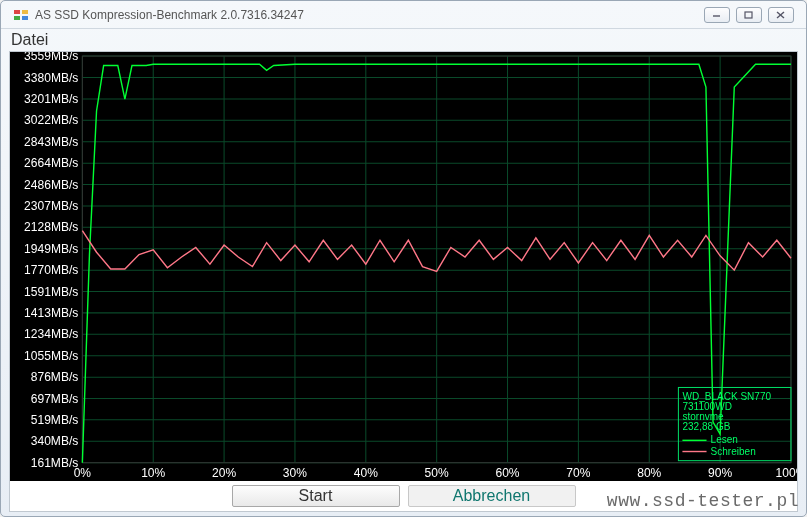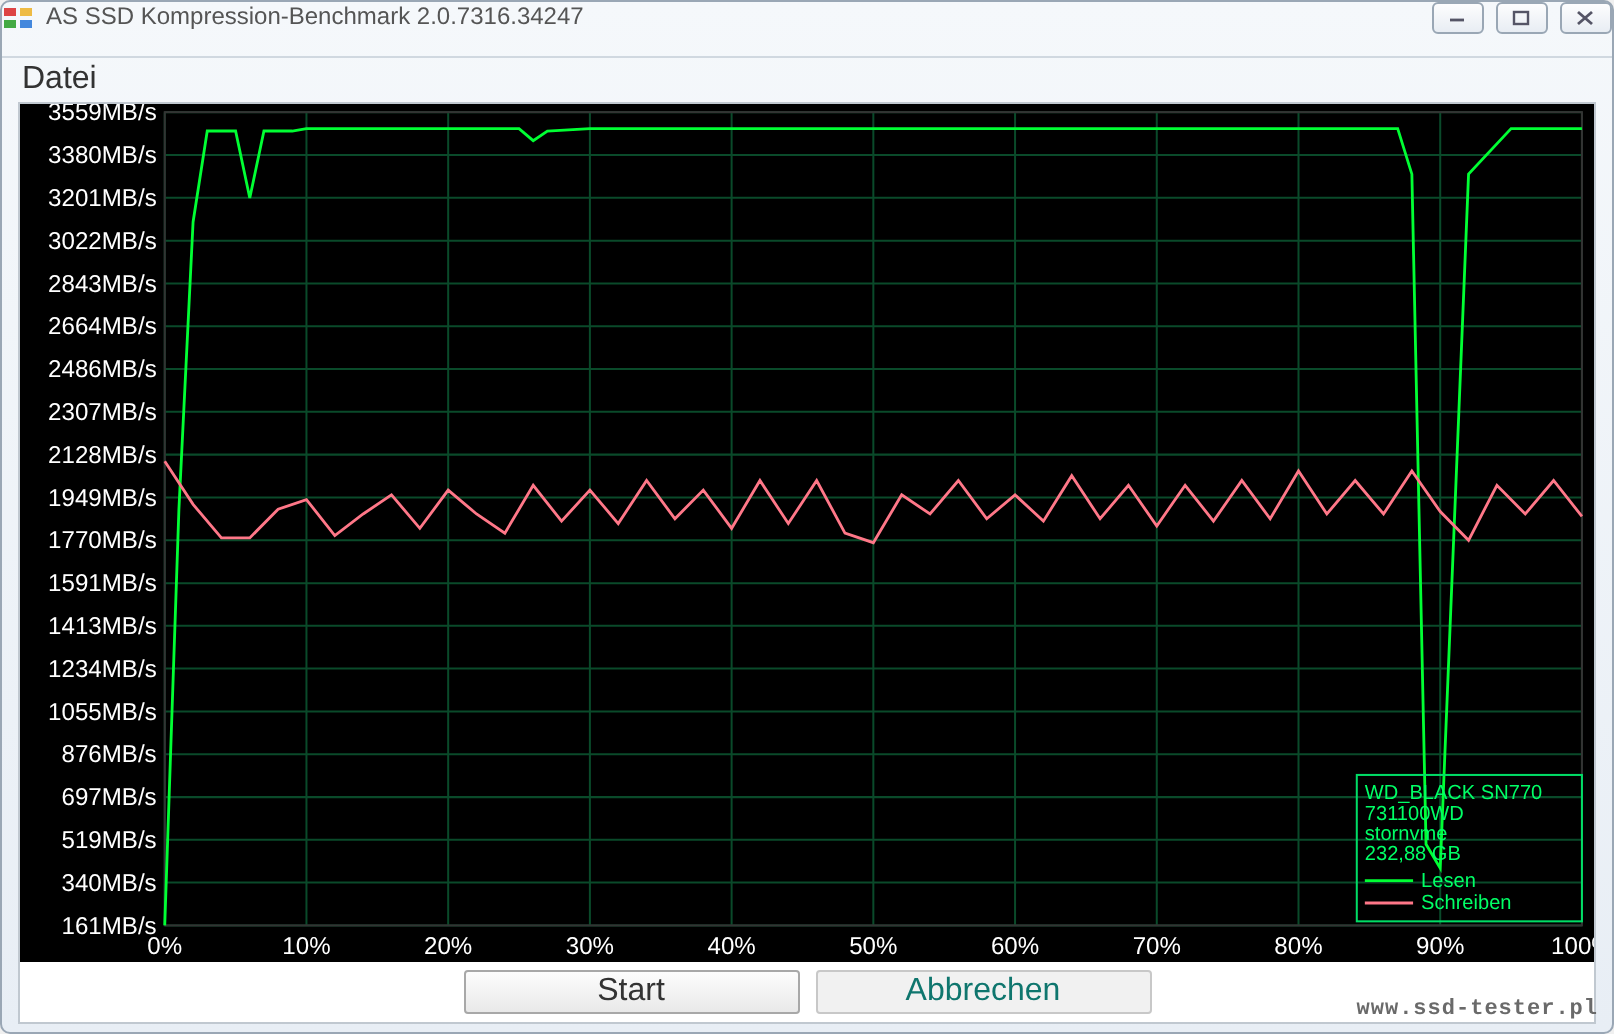--- a/index.html
+++ b/index.html
@@ -1,30 +1,30 @@
 <!DOCTYPE html>
 <html><head>
 <meta charset="utf-8">
 <style>
 * { box-sizing: border-box; margin: 0; padding: 0; }
 body { font-family: "Segoe UI", Tahoma, sans-serif; font-size: 11px; background: #f0f0f0; width: 807px; height: 517px; overflow: hidden; }
 .window { width: 807px; height: 517px; background: linear-gradient(#f5f8fb, #e8eef5); border: 1px solid #9aa7b5; border-radius: 5px; display: flex; flex-direction: column; }
-.titlebar { height: 28px; display: flex; align-items: flex-start; padding: 0 0; border-bottom: 1px solid #d0d8e0; }
+.titlebar { height: 28px; display: flex; align-items: center; padding: 0 12px; border-bottom: 1px solid #d0d8e0; }
 .titlebar-icon { width: 16px; height: 16px; margin-right: 6px; }
 .titlebar-title { color: #555; flex: 1; font-size: 12px; }
 .win-controls { display: flex; gap: 6px; }
 .win-btn { width: 26px; height: 16px; border: 1px solid #9aa7b5; border-radius: 3px; background: linear-gradient(#fdfdfe,#e8edf3); display: flex; align-items: center; justify-content: center; font-size: 10px; color: #556; }
 .menubar { height: 22px; display: flex; align-items: center; padding: 0 10px; color: #333; font-size: 16px; }
 .content { flex: 1; margin: 0 8px 4px 8px; background: #fff; border: 1px solid #c0c8d0; display: flex; flex-direction: column; }
 .chart-wrap { flex: 1; position: relative; background: #000; }
 .chart-svg { position: absolute; inset: 0; width: 100%; height: 100%; }
 .button-row { height: 30px; display: flex; align-items: center; justify-content: center; gap: 8px; background: #fff; }
 .btn { width: 168px; height: 22px; border: 1px solid #a8a8a8; background: linear-gradient(#fdfdfd,#e9e9e9); border-radius: 2px; font-size: 16px; color: #333; display: flex; align-items: center; justify-content: center; }
 .btn.disabled { color: #0f766e; background: #f1f1f1; border-color: #c8c8c8; }
-.watermark { position: fixed; right: 8px; bottom: 6px; color: #6a6a6a; font-family: "Courier New", monospace; font-size: 11px; letter-spacing: 0.5px; text-shadow: 0 0 2px rgba(255,255,255,0.3); font-weight: bold; }
+.watermark { position: fixed; right: 8px; bottom: 6px; color: #6a6a6a; font-family: "Courier New", monospace; font-size: 18px; letter-spacing: 0.5px; text-shadow: 0 0 2px rgba(255,255,255,0.3); }
 text { font-family: Tahoma, sans-serif; }
 </style>
 </head>
 <body>
 
 <div class="window">
   <div class="titlebar">
     <span class="titlebar-icon">
       <svg viewBox="0 0 16 16">
           <rect x="1" y="3" width="6" height="4" fill="#d44"></rect>

